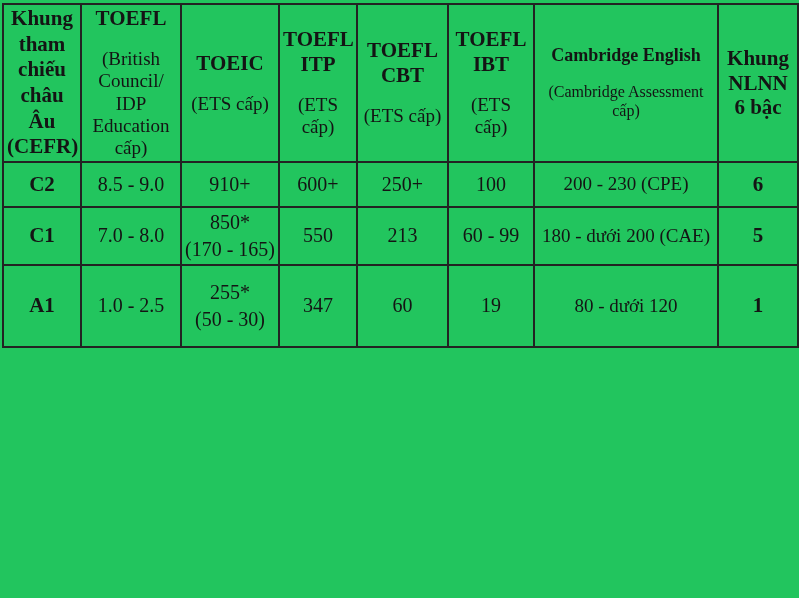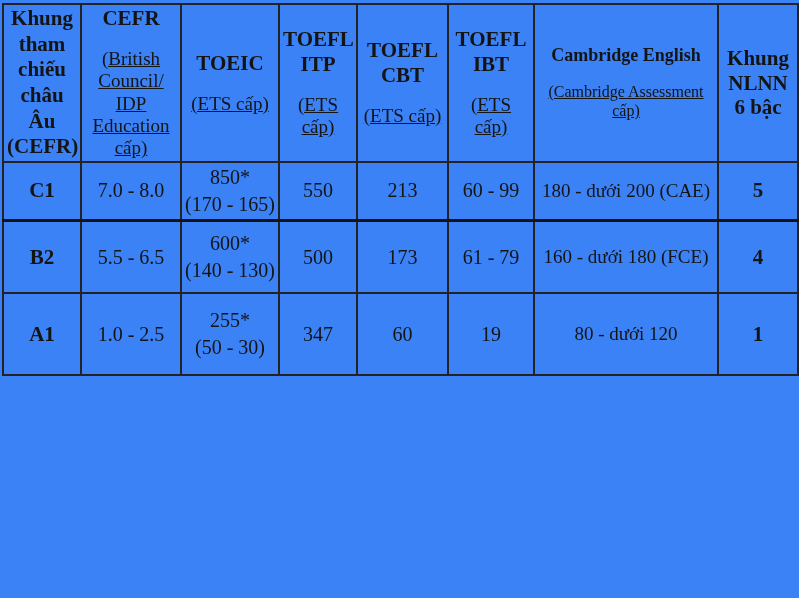--- a/index.html
+++ b/index.html
@@ -6,21 +6,21 @@
     margin: 0;
     padding: 0;
     background: #ffffff;
     width: 799px;
     height: 598px;
     overflow: hidden;
   }
   .page {
     width: 799px;
     height: 598px;
-    background: #3b82f6;
+    background: #22c55e;
     font-family: "Liberation Serif", "DejaVu Serif", serif;
     color: #141414;
     box-sizing: border-box;
     padding: 3px 0 0 2px;
   }
   table.conv {
     border-collapse: collapse;
     table-layout: fixed;
     width: 795px;
   }
@@ -58,21 +58,20 @@
     font-weight: bold;
     font-size: 21px;
     line-height: 1.18;
   }
   th .sub {
     display: block;
     font-weight: normal;
     font-size: 19px;
     line-height: 1.18;
     margin-top: 17px;
-    text-decoration: underline;
   }
   th.h-cefr .title { font-size: 21px; line-height: 1.22; }
   th.h-cam .title  { font-size: 18px; }
   th.h-cam .sub    { font-size: 16px; }
   th .sub.nowrap   { white-space: nowrap; }
   th .sub.narrow   { max-width: 58px; margin-left: auto; margin-right: auto; }
 
   td { font-size: 20px; }
   td.bold { font-weight: bold; font-size: 21px; }
   td .main { display: block; line-height: 1.35; }
@@ -94,21 +93,21 @@
         <col class="c7">
         <col class="c8">
     </colgroup>
 
     <tbody>
         <tr class="hdr">
       <th class="h-cefr">
         <span class="title">Khung tham chiếu châu Âu (CEFR)</span>
       </th>
       <th>
-        <span class="title">CEFR</span>
+        <span class="title">TOEFL</span>
         <span class="sub">(British Council/ IDP Education cấp)</span>
       </th>
       <th>
         <span class="title">TOEIC</span>
         <span class="sub nowrap">(ETS cấp)</span>
       </th>
       <th>
         <span class="title">TOEFL ITP</span>
         <span class="sub narrow">(ETS cấp)</span>
       </th>
@@ -122,48 +121,48 @@
       </th>
       <th class="h-cam">
         <span class="title">Cambridge English</span>
         <span class="sub">(Cambridge Assessment cấp)</span>
       </th>
       <th>
         <span class="title">Khung NLNN 6 bậc</span>
       </th>
     </tr>
 
+    <tr class="r-c2">
+      <td class="bold">C2</td>
+      <td>8.5 - 9.0</td>
+      <td>
+        <span class="main">910+</span>
+        <span class="note"></span>
+      </td>
+      <td>600+</td>
+      <td>250+</td>
+      <td>100</td>
+      <td class="cam">200 - 230 (CPE)</td>
+      <td class="bold">6</td>
+    </tr>
 
     <tr class="r-c1">
       <td class="bold">C1</td>
       <td>7.0 - 8.0</td>
       <td>
         <span class="main">850*</span>
         <span class="note">(170 - 165)</span>
       </td>
       <td>550</td>
       <td>213</td>
       <td>60 - 99</td>
       <td class="cam">180 - dưới 200 (CAE)</td>
       <td class="bold">5</td>
     </tr>
 
-    <tr class="r-b2">
-      <td class="bold">B2</td>
-      <td>5.5 - 6.5</td>
-      <td>
-        <span class="main">600*</span>
-        <span class="note">(140 - 130)</span>
-      </td>
-      <td>500</td>
-      <td>173</td>
-      <td>61 - 79</td>
-      <td class="cam">160 - dưới 180 (FCE)</td>
-      <td class="bold">4</td>
-    </tr>
 
 
 
     <tr class="r-a1">
       <td class="bold">A1</td>
       <td>1.0 - 2.5</td>
       <td>
         <span class="main">255*</span>
         <span class="note">(50 - 30)</span>
       </td>

